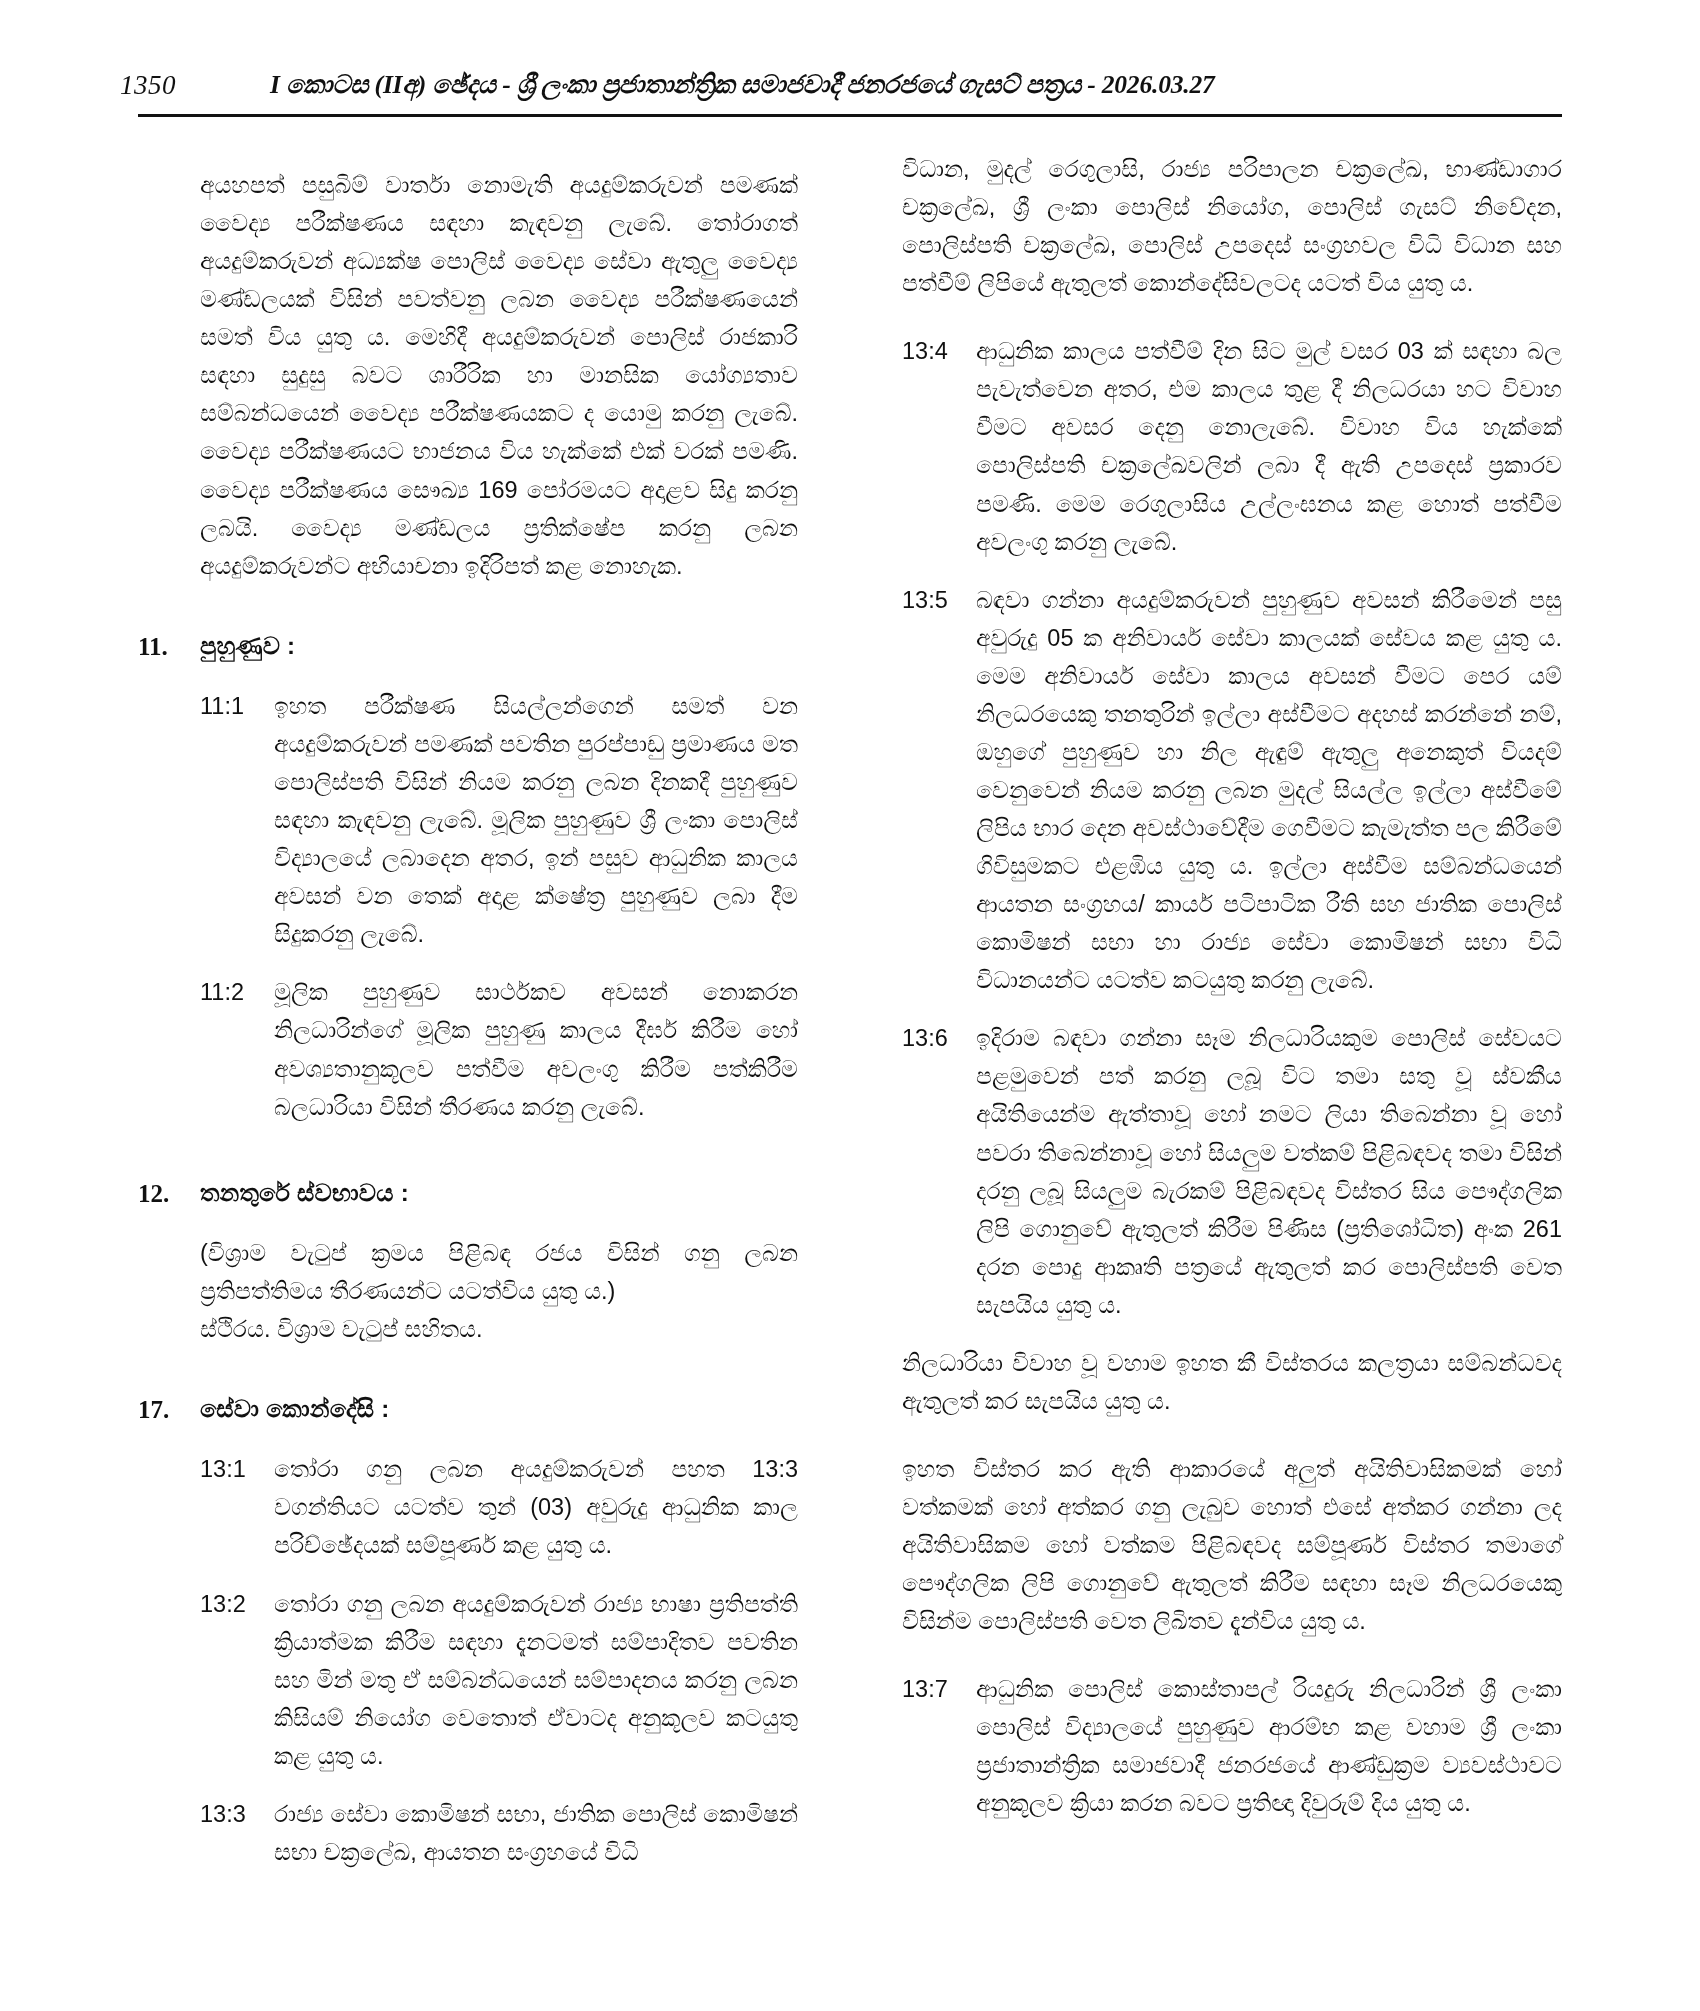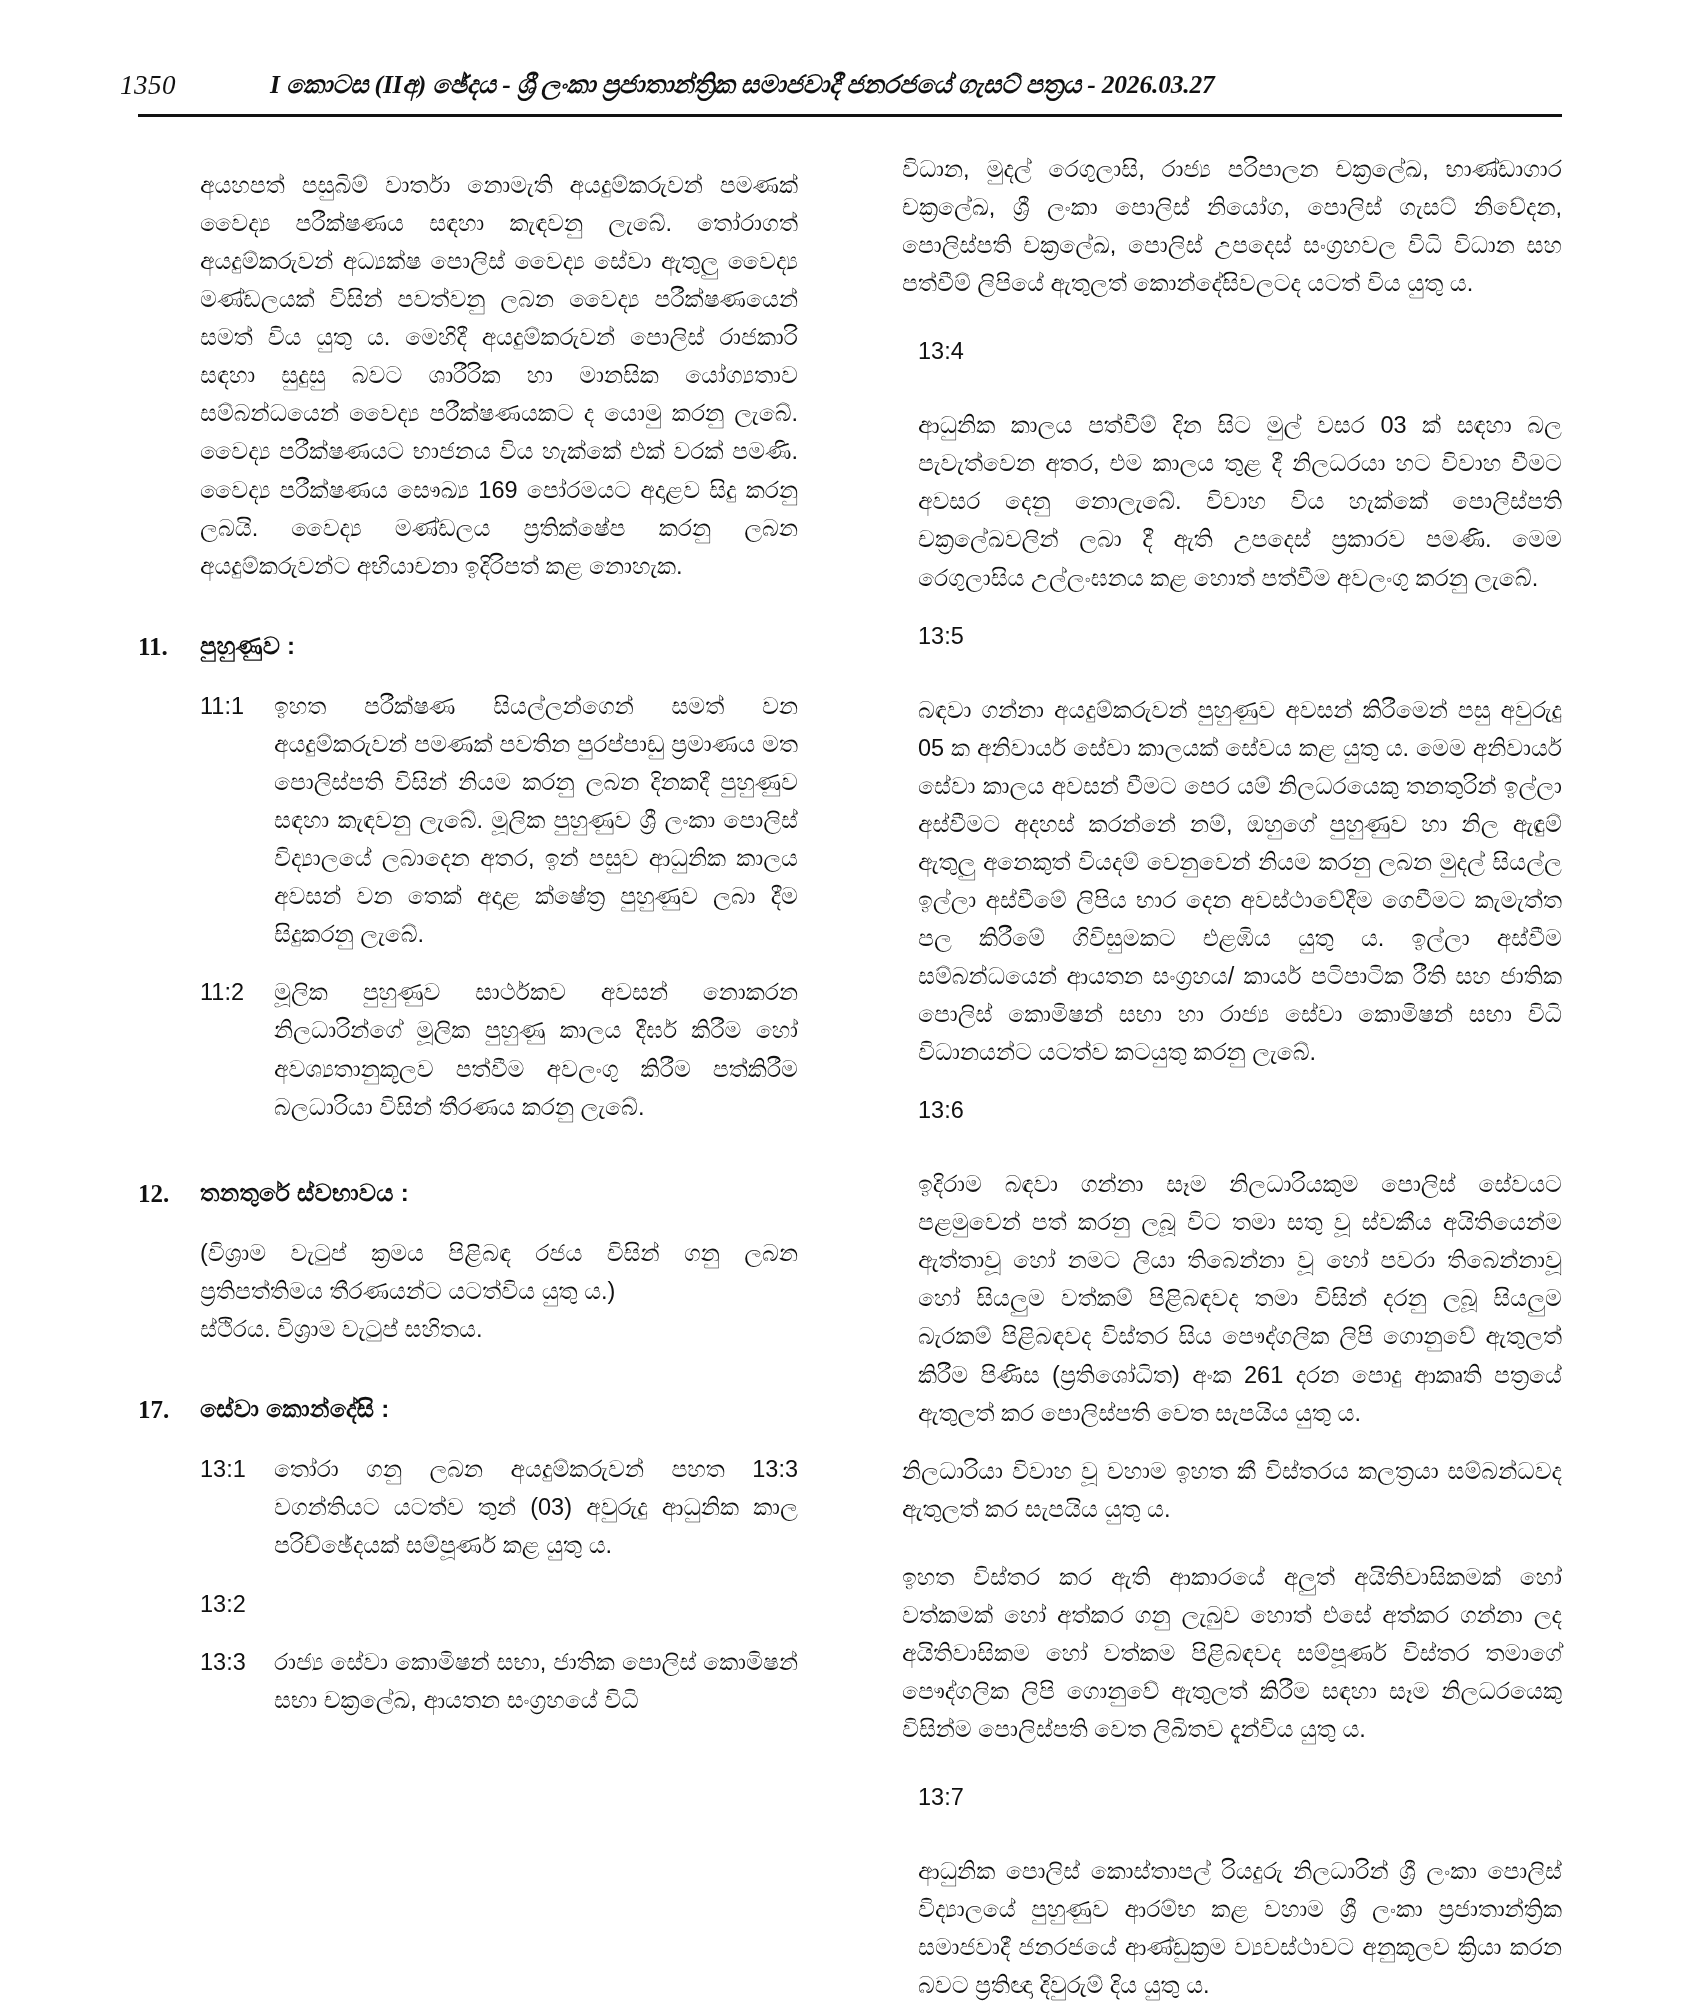--- a/index.html
+++ b/index.html
@@ -134,21 +134,21 @@
     flex: 1 1 auto;
     font-family: "Liberation Sans", "DejaVu Sans", sans-serif;
     font-size: 23.5px;
     line-height: 1.62;
     color: #111;
     text-align: justify;
     text-justify: inter-word;
   }
 
   
-  .col-right .item { margin-left: 16px; flex-direction: column; }
+  .col-right .item { margin-left: 0; }
   .col-right .para { margin-left: 0; }
 
   .ritem-body-indent { margin-left: 74px; }
 
   .gap-sm  { height: 16px; }
   .gap-md  { height: 30px; }
   .gap-lg  { height: 44px; }
 </style>
 </head>
 <body>
@@ -204,20 +204,21 @@
       </div>
       <div class="gap-sm"></div>
 
       <div class="item">
         <div class="item-num">13:1</div>
         <div class="item-body">තෝරා ගනු ලබන අයදුම්කරුවන් පහත 13:3 වගන්තියට යටත්ව තුන් (03) අවුරුදු ආධුනික කාල පරිච්ඡේදයක් සම්පූර්ණ කළ යුතු ය.</div>
       </div>
 
       <div class="item">
         <div class="item-num">13:2</div>
+        <div class="item-body">තෝරා ගනු ලබන අයදුම්කරුවන් රාජ්‍ය භාෂා ප්‍රතිපත්ති ක්‍රියාත්මක කිරීම සඳහා දැනටමත් සම්පාදිතව පවතින සහ මින් මතු ඒ සම්බන්ධයෙන් සම්පාදනය කරනු ලබන කිසියම් නියෝග වෙතොත් ඒවාටද අනුකූලව කටයුතු කළ යුතු ය.</div>
       </div>
 
       <div class="item">
         <div class="item-num">13:3</div>
         <div class="item-body">රාජ්‍ය සේවා කොමිෂන් සභා, ජාතික පොලිස් කොමිෂන් සභා චක්‍රලේඛ, ආයතන සංග්‍රහයේ විධි</div>
       </div>
 
     </div>
 
     <div class="col col-right">

